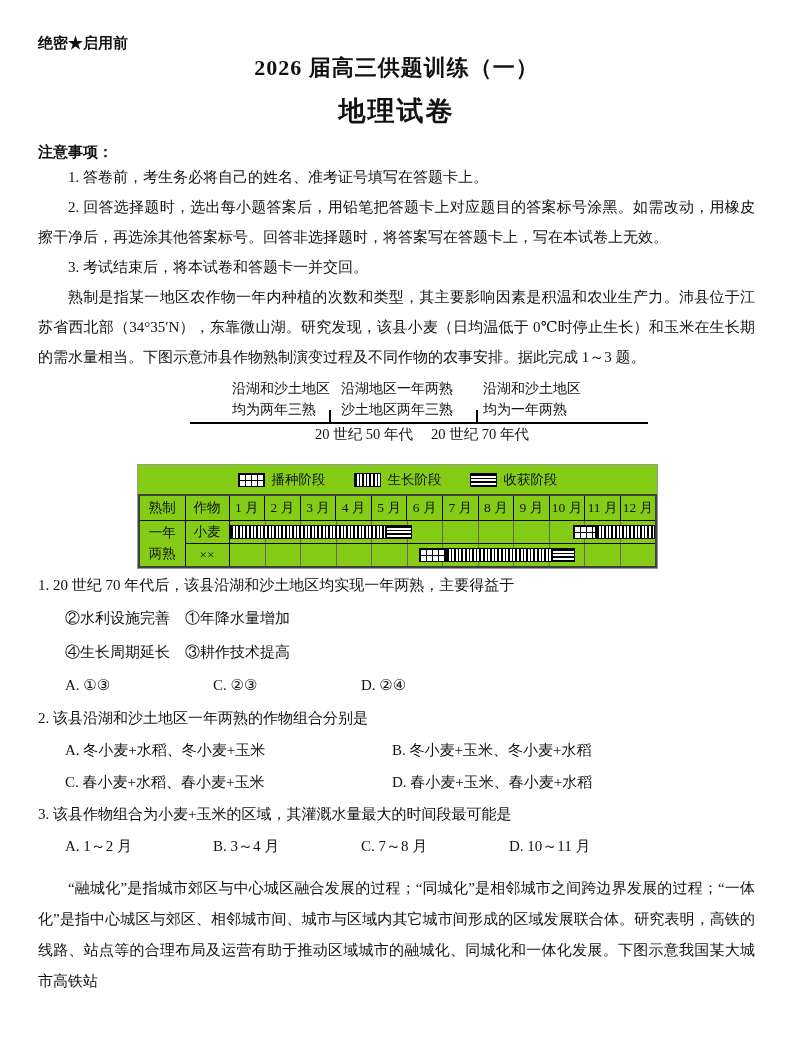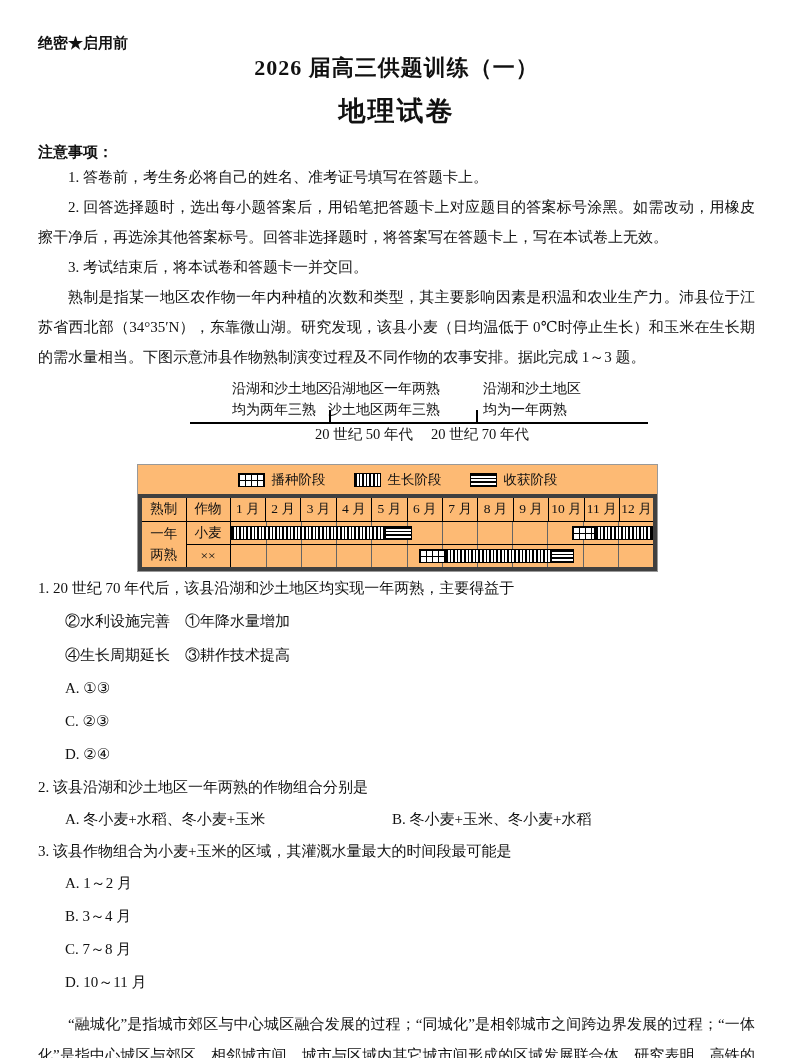--- a/index.html
+++ b/index.html
@@ -20,69 +20,69 @@
   .paper-title { text-align:center; font-weight:bold; font-size:27px; margin-top:10px; letter-spacing:2px; }
   .notice-heading { font-weight:bold; margin-top:14px; }
   .notice-item { text-indent:2em; text-align:justify; line-height:30px; }
   .section-heading { font-weight:bold; margin-top:32px; line-height:28px; text-align:justify; }
   .intro-para { text-indent:2em; text-align:justify; line-height:30px; }
 
   
   .timeline { position:relative; height:78px; margin-top:6px; font-size:14px; }
   .tl-stage { position:absolute; top:0; transform:translateX(-50%); text-align:left; line-height:21px; white-space:nowrap; }
   .tl-stage.s0 { left:243px; }
-  .tl-stage.s1 { left:346px; }
+  .tl-stage.s1 { left:359px; }
   .tl-stage.s2 { left:494px; }
   .tl-axis { position:absolute; left:152px; top:44px; width:458px; border-top:2px solid #000; }
   .tl-tick { position:absolute; top:32px; width:2px; height:13px; background:#000; }
   .tl-tick.t0 { left:291px; }
   .tl-tick.t1 { left:438px; }
   .tl-ticklabel { position:absolute; top:47px; transform:translateX(-50%); white-space:nowrap; font-size:14.5px; }
   .tl-ticklabel.t0 { left:295px;margin-left:31px; }
   .tl-ticklabel.t1 { left:442px; }
 
   
-  .figure { position:relative; margin-left:99px; margin-top:8px; width:521px; border:1px solid #999; background:#fdba74; }
+  .figure { position:relative; margin-left:99px; margin-top:8px; width:521px; border:1px solid #999; background:#84cc16; }
   .legend { display:flex; justify-content:center; align-items:center; gap:10px; padding:6px 0 5px 0; font-size:13.5px; }
   .legend .lg-item { display:flex; align-items:center; gap:7px; margin:0 9px; }
   .swatch { width:27px; height:14px; display:inline-block; }
 
   .pat-sow {
     background-color:#fff;
     background-image:
       repeating-linear-gradient(to right, #000 0, #000 1px, transparent 1px, transparent 6px),
       repeating-linear-gradient(to bottom, #000 0, #000 1px, transparent 1px, transparent 6px);
     border:1.5px solid #000;
   }
   .pat-grow {
     background-image:repeating-linear-gradient(to right, #000 0, #000 1.6px, #fff 1.6px, #fff 3.6px);
     border:1px solid #000;
   }
   .pat-harvest {
     background-image:repeating-linear-gradient(to bottom, #000 0, #000 1.6px, #fff 1.6px, #fff 3.6px);
     border:1px solid #000;
   }
 
-  table.cal { border-collapse:collapse; table-layout:fixed; width:100%; border:4px solid #404040; }
+  table.cal { border-collapse:collapse; table-layout:fixed; width:100%; border:2px solid #404040; }
   table.cal th, table.cal td { border:1px solid #000; text-align:center; font-weight:normal; font-size:13.5px; padding:0; }
   table.cal th { height:25px; }
   td.regime { width:46px; line-height:21px; font-size:14px; }
   col.c-crop { width:44px; }
   td.crop { font-size:14px; height:22px; }
   td.bar-cell { padding:0; height:22px; }
   .bar-area { position:relative; width:100%; height:22px; }
   .mdiv { position:absolute; top:0; bottom:0; width:1px; background:#666; }
   .bar { position:absolute; top:4px; height:14px; }
 
   
   .question { margin-top:0; }
   .q-stem { line-height:32px; }
   .q-subrow { padding-left:27px; line-height:34px; display:flex; }
   .q-subrow span:first-child { width:120px; }
-  .q-opt4 { padding-left:27px; line-height:33px; display:flex;flex-direction:column; }
+  .q-opt4 { padding-left:27px; line-height:33px; display:flex; }
   .q-opt4 span { width:148px; }
   .q-opt4 span:last-child { width:auto; }
   .q-opt2 { padding-left:27px; line-height:32px; display:flex; }
   .q-opt2 span:first-child { width:327px; }
 
   .closing-para { text-indent:2em; text-align:justify; line-height:31px; margin-top:10px; }
 </style>
 </head>
 <body>
 
@@ -225,20 +225,24 @@
       <span>D. ②④</span>
     </div>
   </div>
 
   <div class="question">
     <p class="q-stem">2. 该县沿湖和沙土地区一年两熟的作物组合分别是</p>
     <div class="q-opt2">
       <span>A. 冬小麦+水稻、冬小麦+玉米</span>
       <span>B. 冬小麦+玉米、冬小麦+水稻</span>
     </div>
+    <div class="q-opt2">
+      <span>C. 春小麦+水稻、春小麦+玉米</span>
+      <span>D. 春小麦+玉米、春小麦+水稻</span>
+    </div>
   </div>
 
   <div class="question">
     <p class="q-stem">3. 该县作物组合为小麦+玉米的区域，其灌溉水量最大的时间段最可能是</p>
     <div class="q-opt4">
       <span>A. 1～2 月</span>
       <span>B. 3～4 月</span>
       <span>C. 7～8 月</span>
       <span>D. 10～11 月</span>
     </div>

